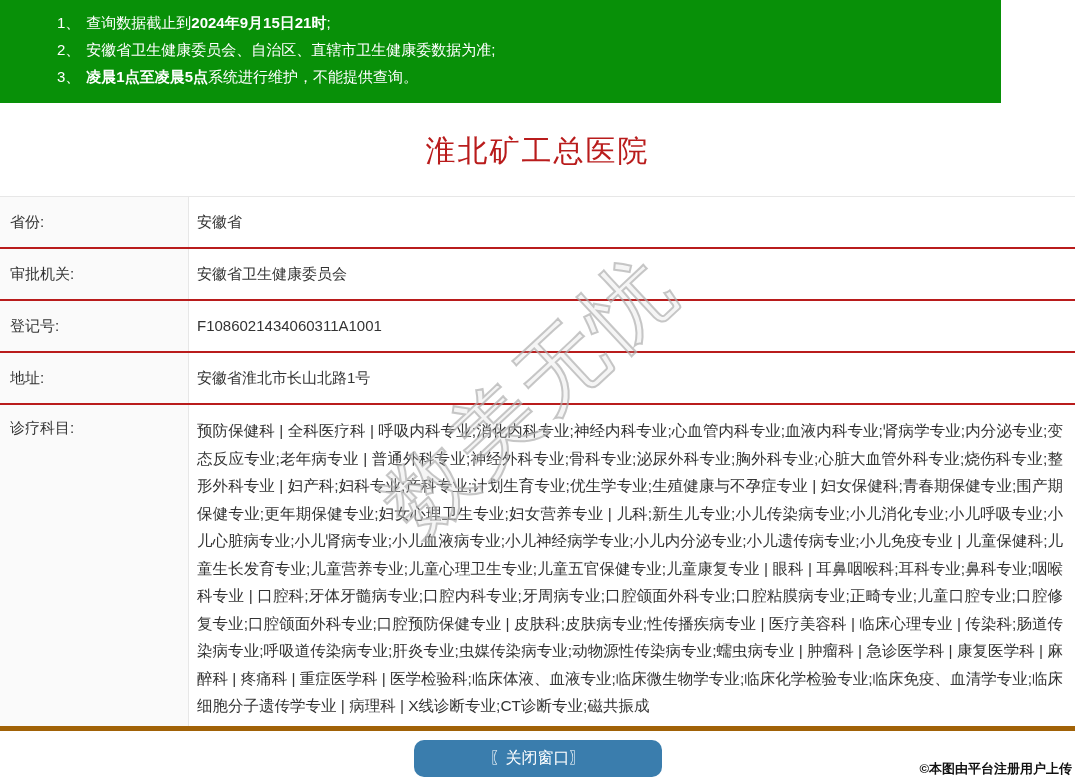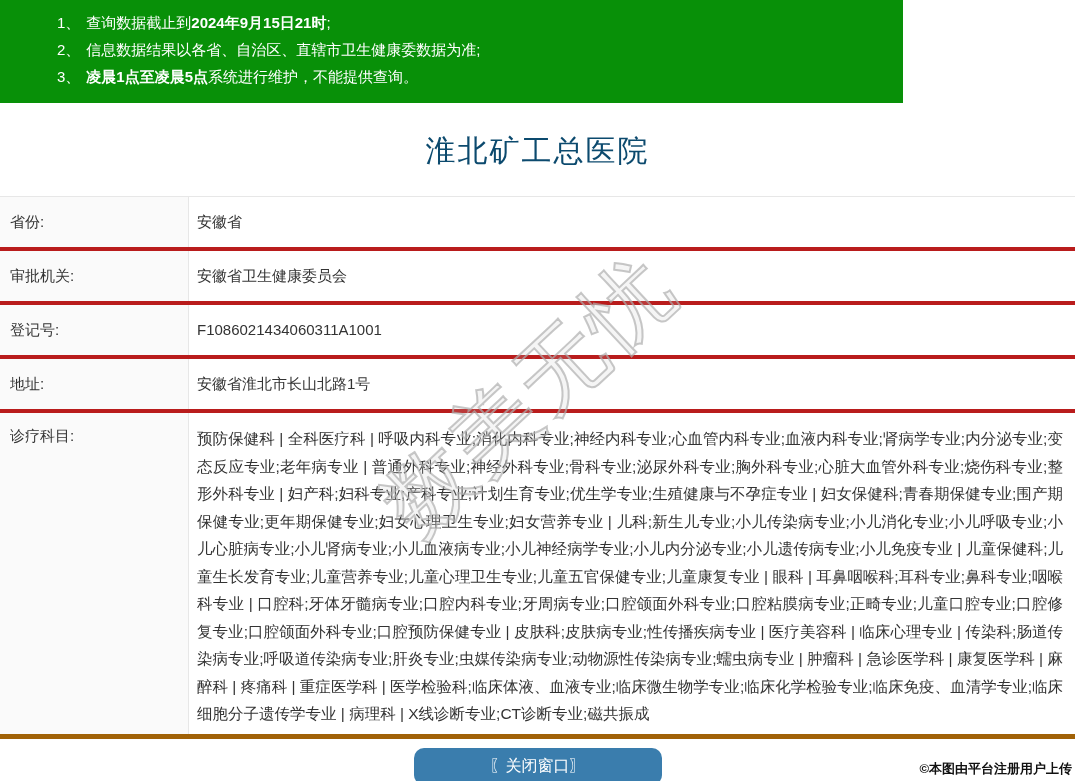--- a/index.html
+++ b/index.html
@@ -7,52 +7,52 @@
     width: 1075px; height: 781px;
     background: #ffffff;
     font-family: "Liberation Sans", "DejaVu Sans", sans-serif;
     position: relative;
     overflow: hidden;
     color: #333;
   }
 
   
   .notice-bar {
-    width: 903px; height: 103px;
+    width: 1001px; height: 103px;
     background: #089008;
     box-sizing: border-box;
     padding: 9px 0 0 57px;
     color: #ffffff;
   }
   .notice-item {
     font-size: 15px;
     line-height: 27px;
     white-space: nowrap;
   }
   .notice-item .num { margin-right: 6px; }
   .notice-item b { font-weight: bold; }
 
   
   .page-title {
     margin: 28px 0 24px 0;
     text-align: center;
     font-size: 30px;
     font-weight: 400;
-    color: #0c4a6e;
+    color: #b91c1c;
     letter-spacing: 2px;
   }
 
   
   .info-table {
     width: 1075px;
     border-top: 1px solid #e7e7e7;
   }
   .row {
     display: flex;
-    border-bottom: 4px solid #b91c1c;
+    border-bottom: 2px solid #b91c1c;
   }
   .row:last-child { border-bottom: 5px solid #a16207; }
   .row .label {
     width: 189px;
     flex: 0 0 189px;
     box-sizing: border-box;
     background: #fafafa;
     border-right: 1px solid #e7e7e7;
     padding: 16px 10px 15px 10px;
     font-size: 15px;
@@ -114,21 +114,21 @@
   }
 </style>
 </head>
 <body>
 
 <div class="notice-bar">
   <div class="notice-item">
     <span class="num">1、</span><span><span>查询数据截止到</span><b>2024年9月15日21时</b><span>;</span></span>
   </div>
   <div class="notice-item">
-    <span class="num">2、</span><span><span>信息数据结果以各省、自治区、直辖市卫生健康委数据为准;</span><b></b><span></span></span>
+    <span class="num">2、</span><span><span>安徽省卫生健康委员会、自治区、直辖市卫生健康委数据为准;</span><b></b><span></span></span>
   </div>
   <div class="notice-item">
     <span class="num">3、</span><span><span></span><b>凌晨1点至凌晨5点</b><span>系统进行维护，不能提供查询。</span></span>
   </div>
 </div>
 
 <h1 class="page-title">淮北矿工总医院</h1>
 
 <div class="info-table">
   <div class="row">

